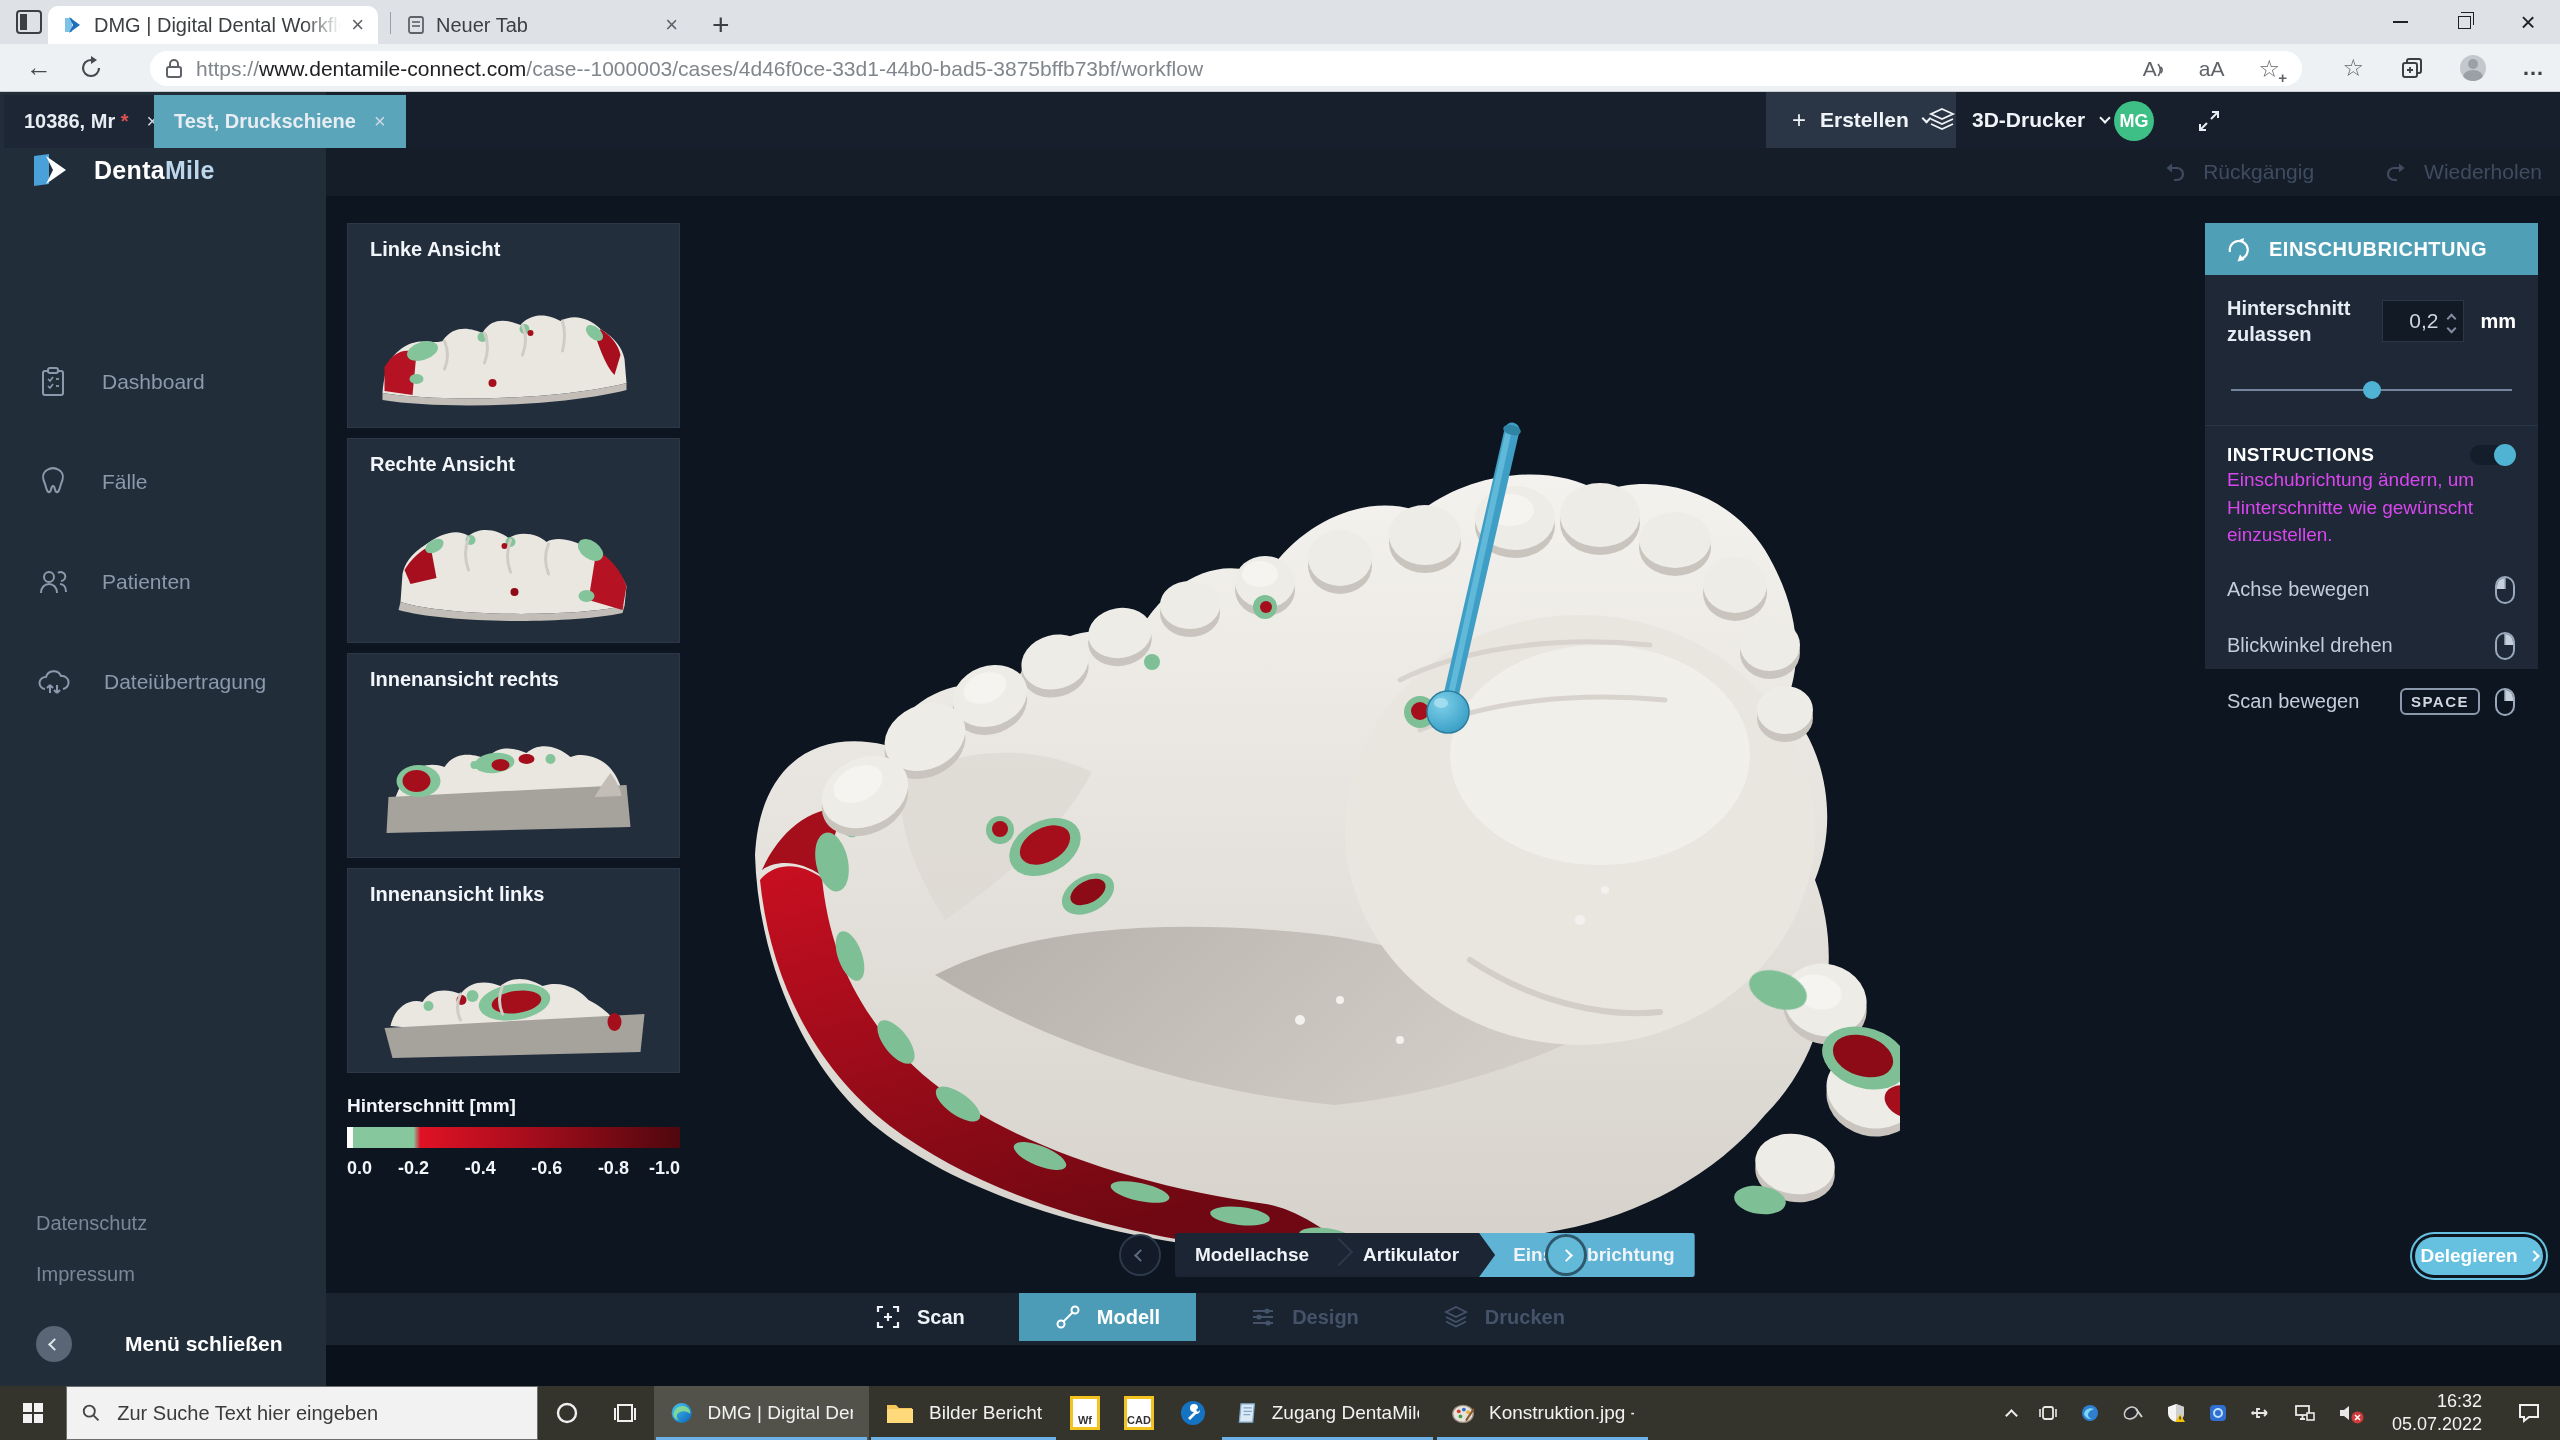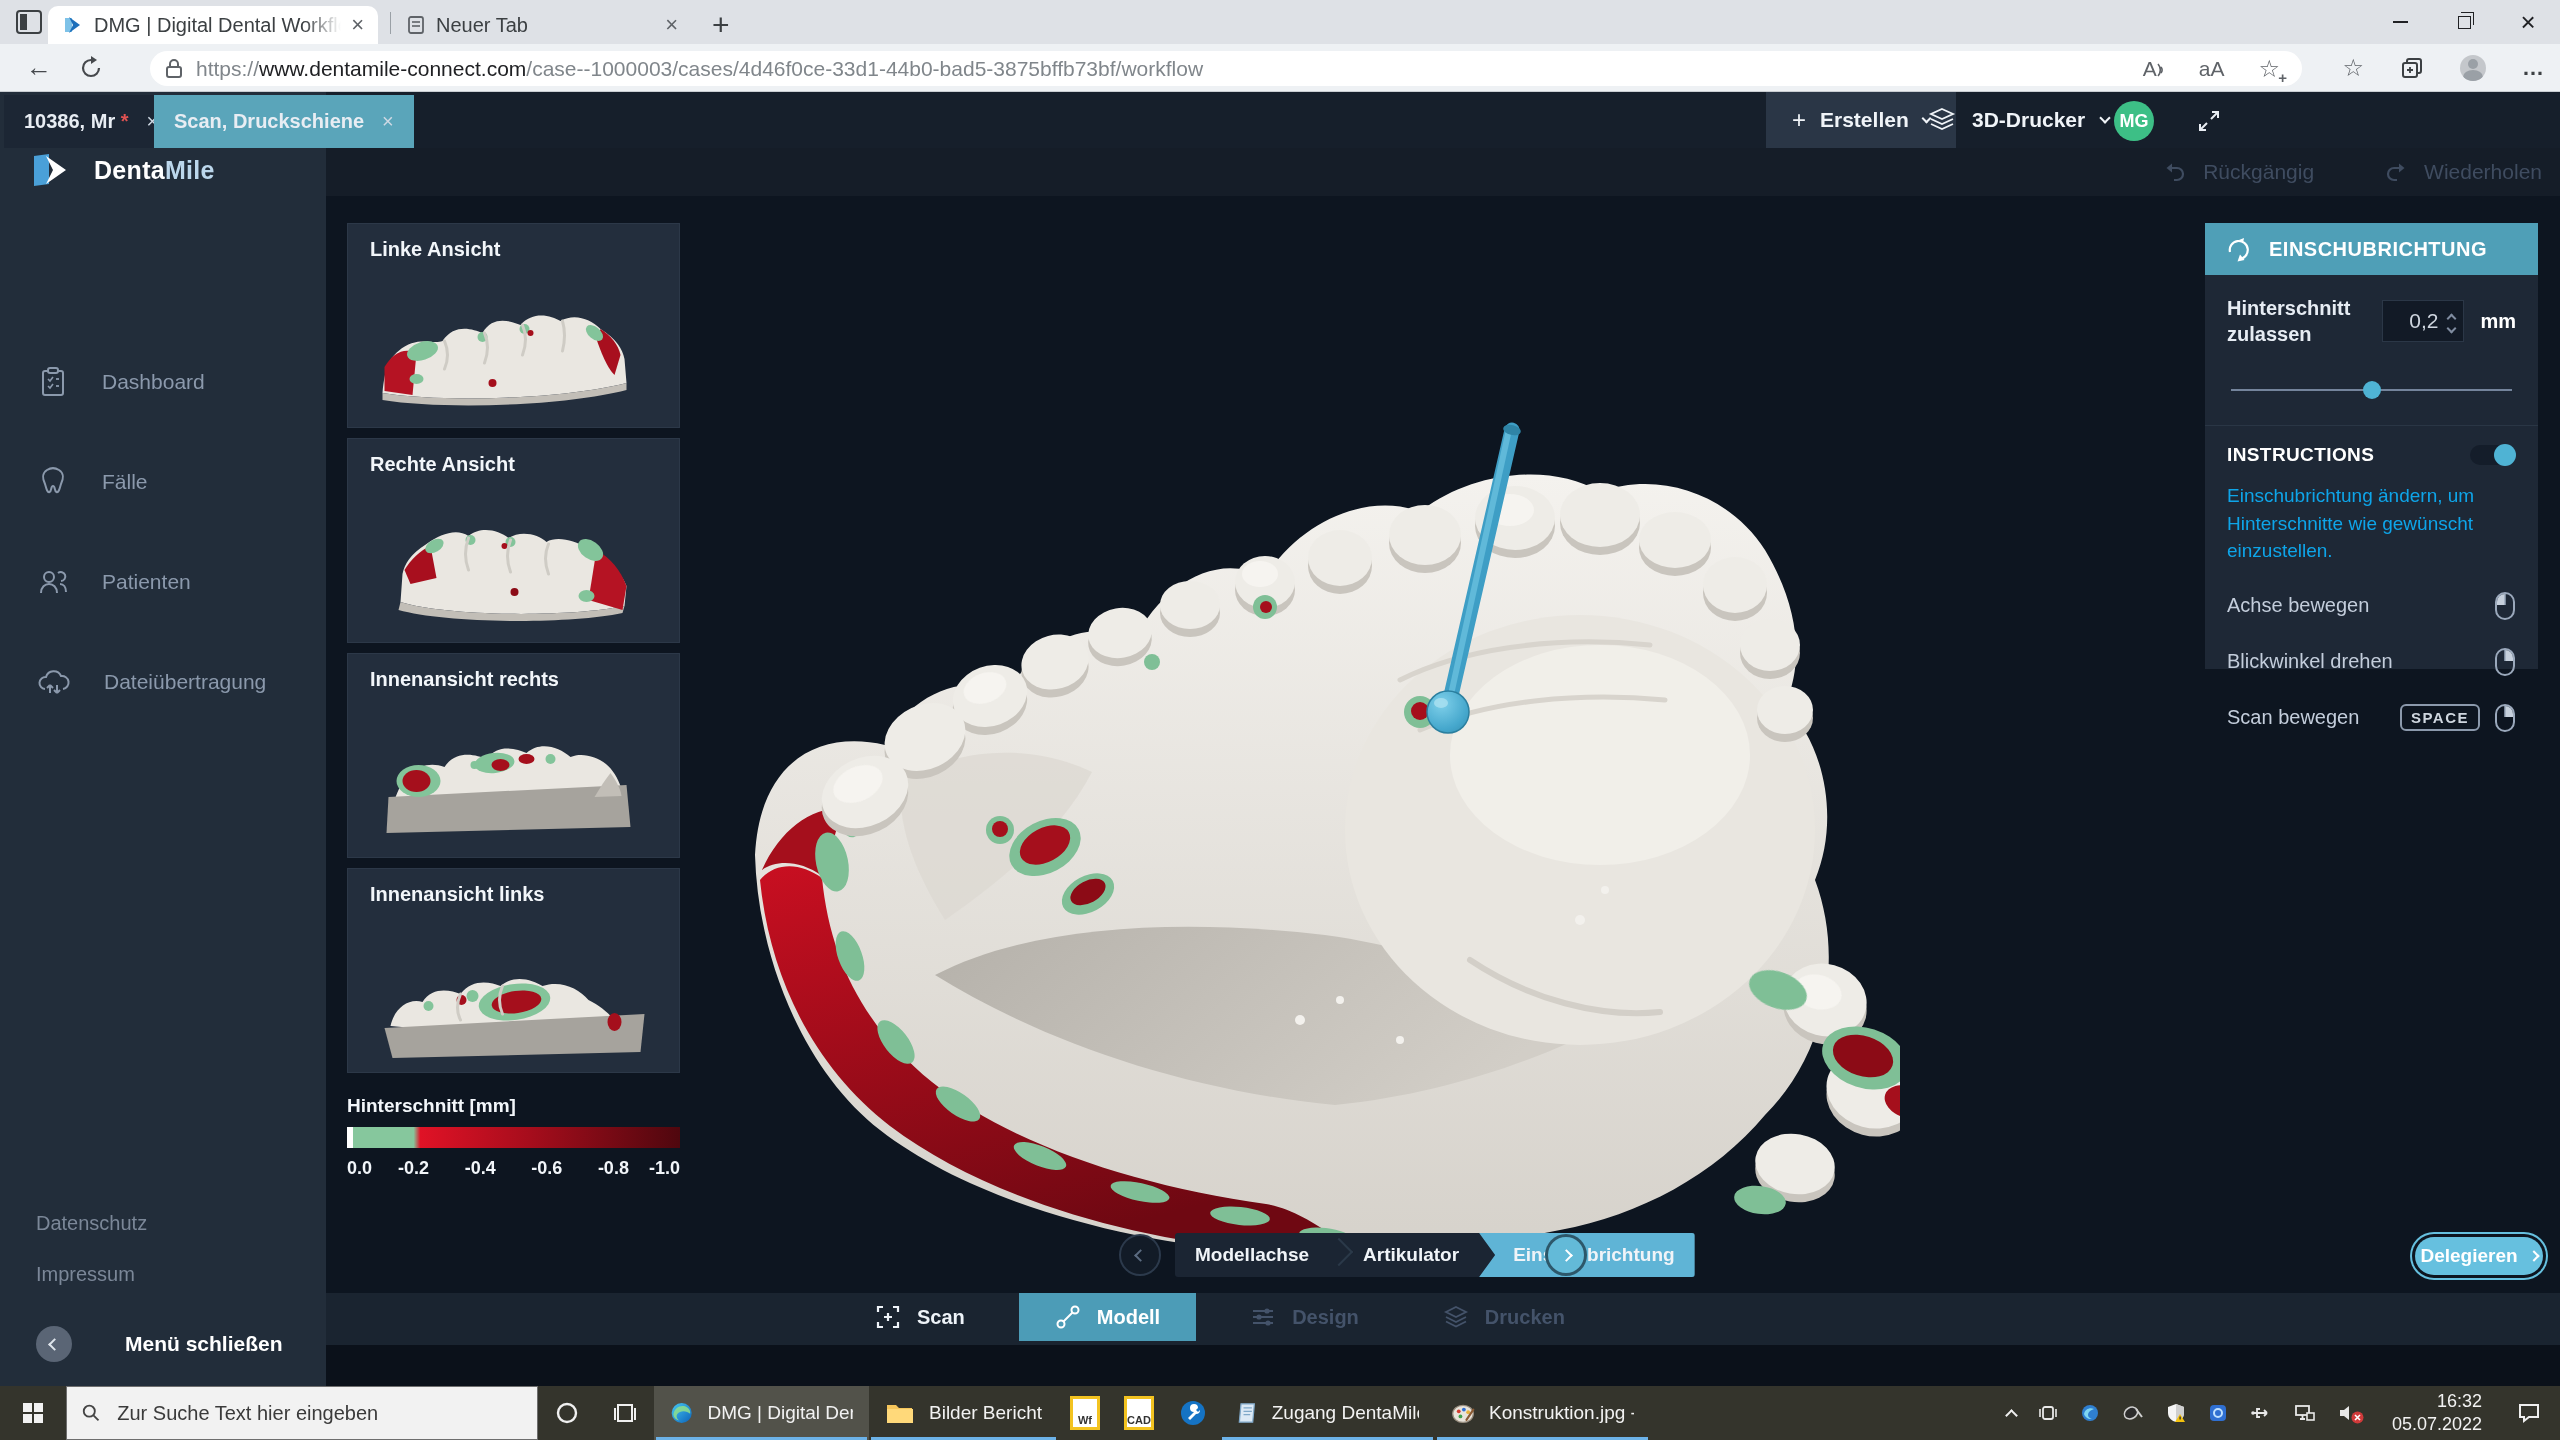--- a/index.html
+++ b/index.html
@@ -111,21 +111,21 @@
   .spin-arrows .chev{width:7px;height:7px;border-width:2px;}
   .uc-unit{margin-left:16px;color:#ffffff;font-size:20px;font-weight:700;}
   .slider{position:relative;margin:34px 4px 26px;height:18px;}
   .slider .track{position:absolute;left:0;right:0;top:8px;height:2px;background:#74849c;}
   .slider .knob{position:absolute;left:50%;top:0;width:18px;height:18px;margin-left:-9px;border-radius:50%;background:#4fb3d4;}
   .tp-div{height:1px;background:#2a3645;margin:0 -22px;}
   .inst-head{display:flex;align-items:center;justify-content:space-between;margin-top:18px;}
   .inst-title{color:#ffffff;font-size:19px;font-weight:700;letter-spacing:.4px;}
   .toggle{width:46px;height:20px;border-radius:10px;background:#141d2a;position:relative;}
   .toggle .knob{position:absolute;right:0;top:-1px;width:22px;height:22px;border-radius:50%;background:#4fb3d4;}
-  .inst-text{margin-top:16px;color:#0ea5e9;font-size:19px;line-height:1.45;}
+  .inst-text{color:#d946ef;font-size:19px;line-height:1.45;}
   .hint-row{display:flex;align-items:center;justify-content:space-between;margin-top:26px;color:#c3cddb;font-size:20px;}
   .hint-right{display:flex;align-items:center;gap:14px;}
   .keycap{border:2px solid #8b99ac;border-radius:6px;color:#cfd6df;font-size:15px;font-weight:700;letter-spacing:1.5px;padding:3px 9px;}
 
   
   .wf-prev{position:absolute;left:1119px;top:1142px;width:42px;height:42px;border-radius:50%;background:#121b27;border:2px solid #2c3a4c;color:#5b6b80;display:flex;align-items:center;justify-content:center;}
   .wf-pill{position:absolute;left:1175px;top:1141px;height:44px;background:#1b2533;border-radius:3px;display:flex;align-items:stretch;overflow:hidden;}
   .wf-step{display:flex;align-items:center;padding:12px 20px;color:#f0f4f8;font-size:19px;font-weight:700;white-space:nowrap;}
   .wf-sep{width:14px;position:relative;}
   .wf-sep::before{content:"";position:absolute;left:0;top:9px;width:18px;height:18px;border-right:2px solid #2b3949;border-bottom:2px solid #2b3949;transform:rotate(-45deg);}
@@ -295,21 +295,21 @@
     </div>
   </div>
 
   <div class="topstrip"></div>
   <div class="undo-strip"></div>
   <div class="casetab t0">
     <span><span>10386, Mr</span> <span class="dirty">*</span></span>
     <span class="tx">×</span>
   </div>
   <div class="casetab t1">
-    <span>Scan, Druckschiene</span>
+    <span>Test, Druckschiene</span>
     <span class="tx">×</span>
   </div>
   <div class="create-btn">
     <span style="font-size:24px;font-weight:400;">+</span>
     <span>Erstellen</span>
     <span class="chev down"></span>
   </div>
   <div class="printer-btn">
     <svg width="28" height="28" viewBox="0 0 28 28">
       <path d="M14,3 L25,8 L14,13 L3,8 Z" fill="none" stroke="#f0f4f8" stroke-width="1.8"></path>

